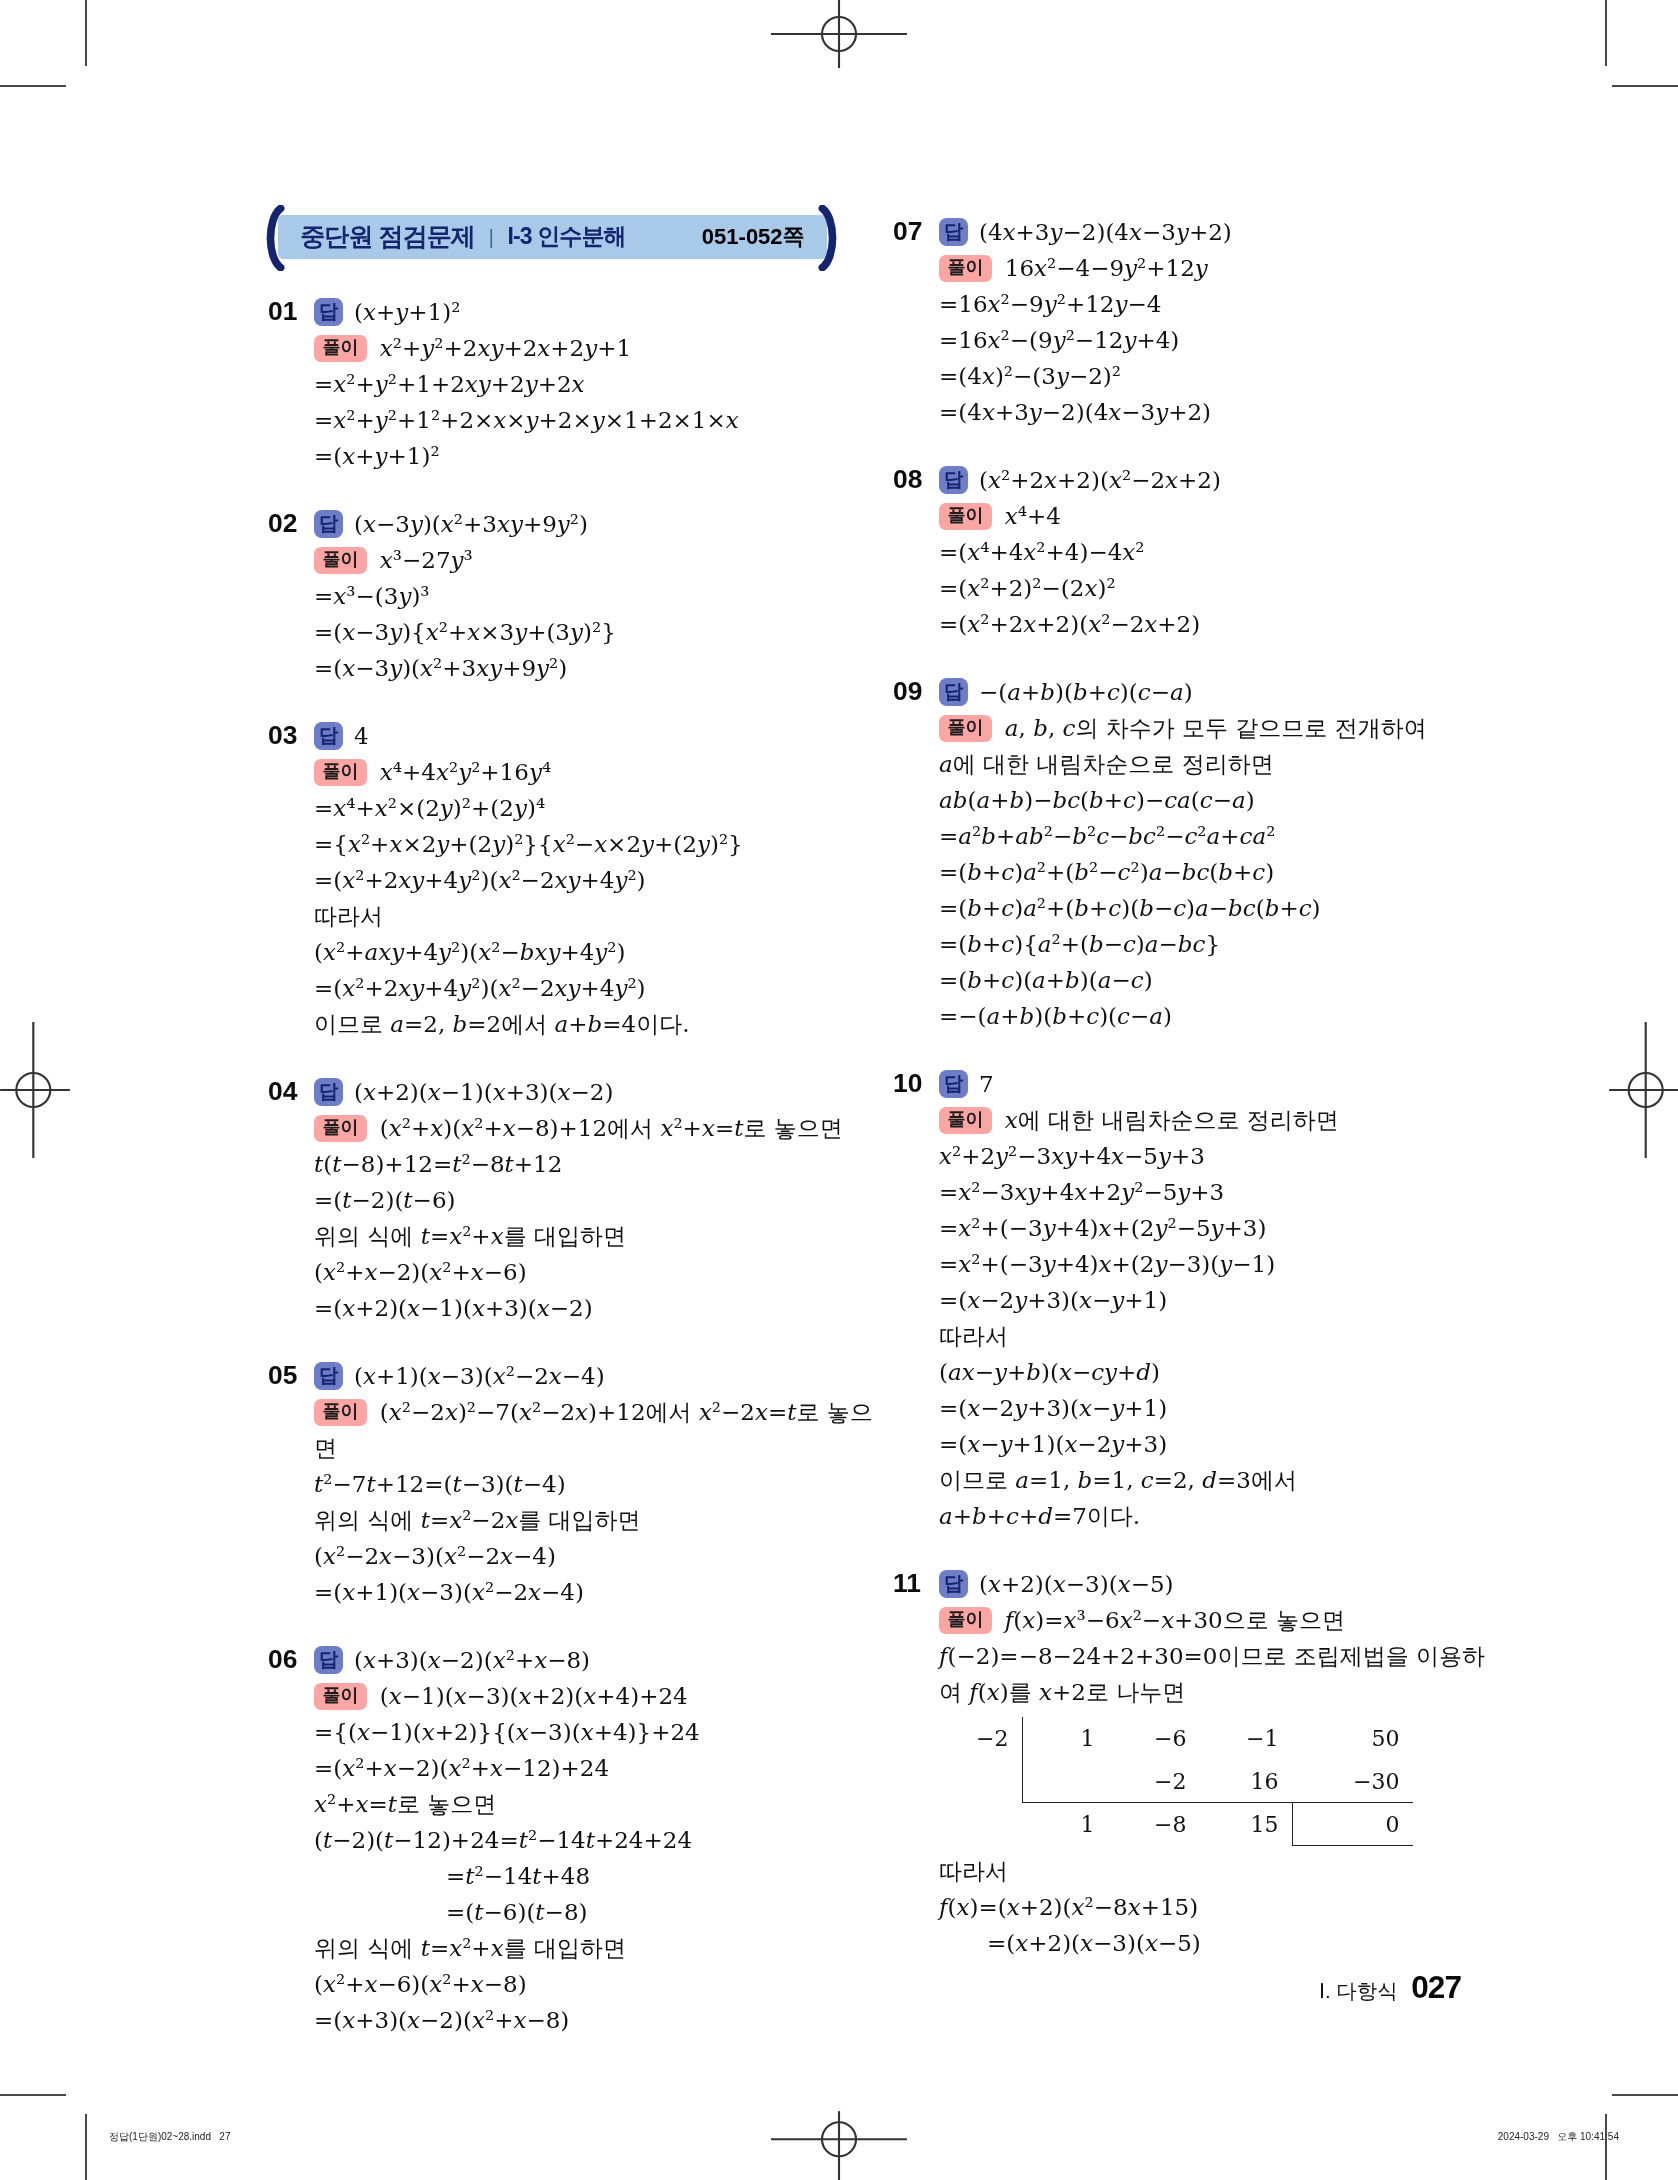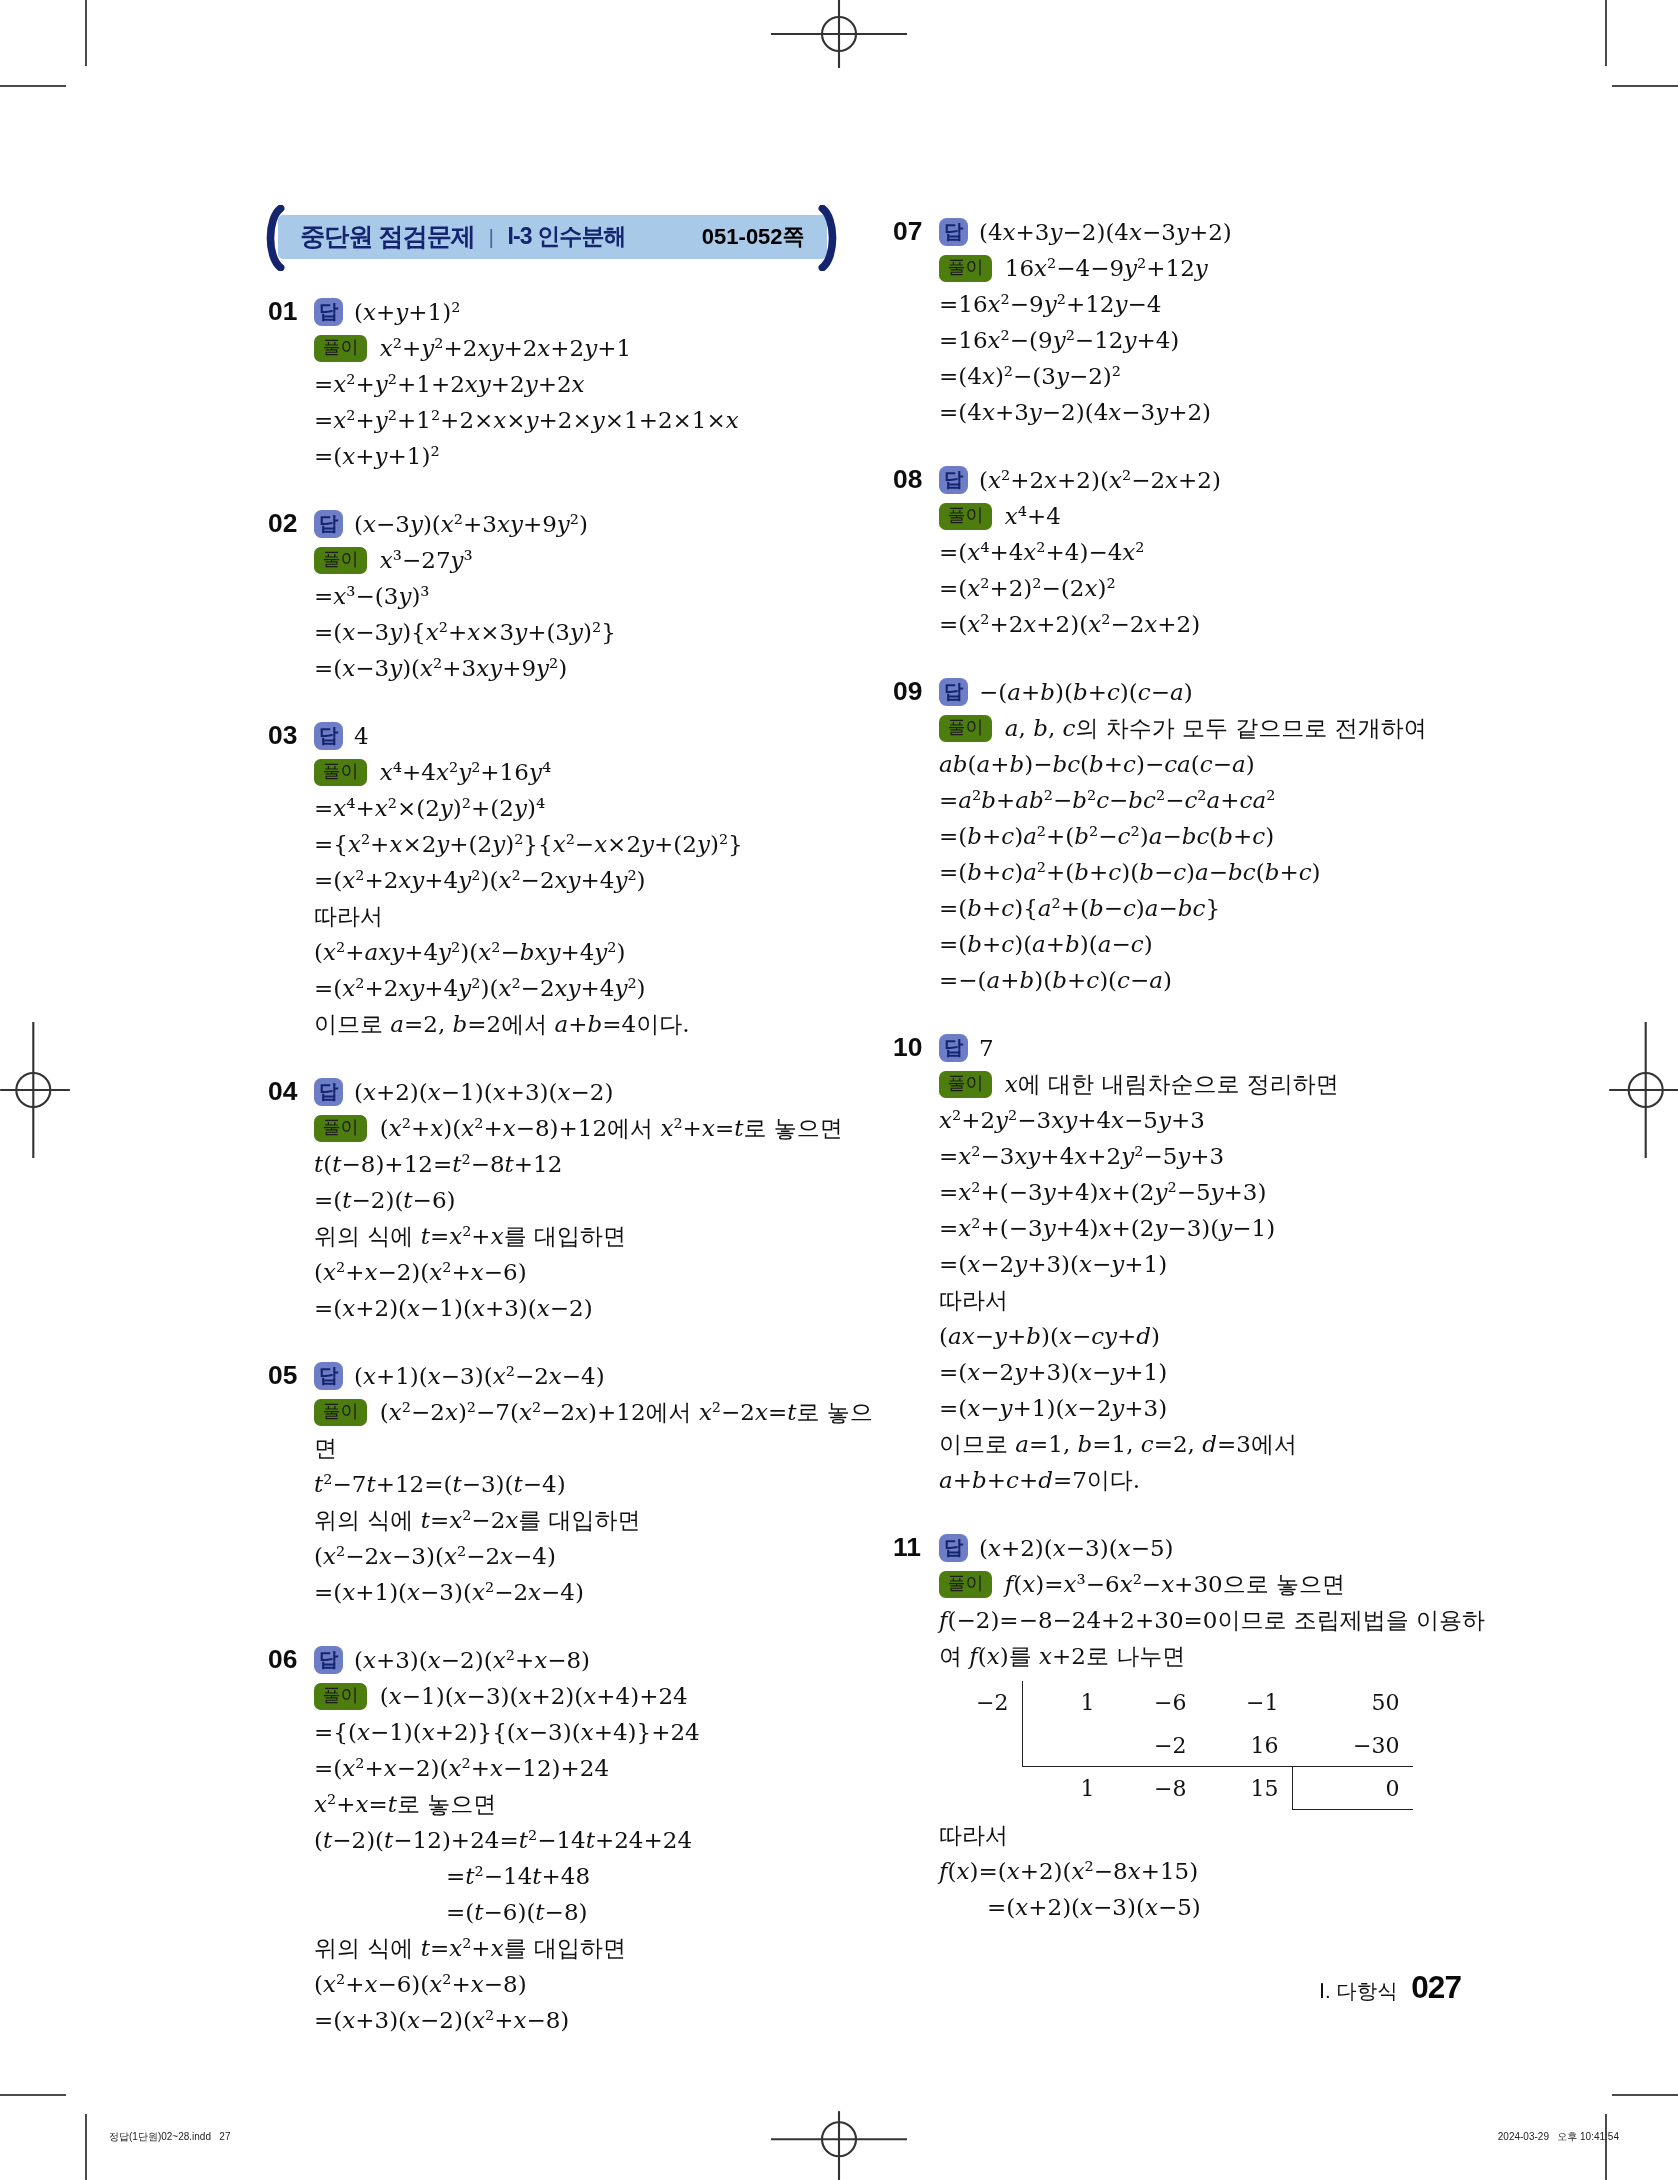--- a/index.html
+++ b/index.html
@@ -29,21 +29,21 @@
   .p-num{font-weight:bold;font-size:26.4px;width:46px;flex:0 0 46px;color:#0d0d0d;}
   .badge-ans{background:#6d7ec6;color:#15246e;font-weight:bold;font-size:19.6px;
              min-width:29px;height:28px;border-radius:7.7px;display:inline-flex;align-items:center;
              justify-content:center;margin-right:11px;flex:0 0 auto;font-family:"Liberation Sans",sans-serif;}
   .p-ans{font-size:23px;}
   .p-body{margin-left:46px;}
   .line{font-size:23px;line-height:36px;white-space:pre;}
   .ind1{margin-left:48px;}
   .ind2{}
   .ind3{margin-left:132px;}
-  .badge-sol{background:#4d7c0f;color:#1c1c1c;font-weight:normal;font-size:18px;
+  .badge-sol{background:#fca5a5;color:#1c1c1c;font-weight:bold;font-size:18px;
              padding:0.9px 8.5px 1.7px;border-radius:6.8px;margin-right:12.8px;display:inline-block;
              line-height:25px;vertical-align:2.6px;font-family:"Liberation Sans",sans-serif;}
   .math{font-family:"DejaVu Serif","Liberation Serif",serif;}
   .math i{font-style:italic;}
   
   .sdiv{display:grid;grid-template-columns:60px 85px 92px 92px 121px;
         font-family:"DejaVu Serif","Liberation Serif",serif;font-size:22px;margin:6.8px 0 6.8px 24px;}
   .sdiv .cell{height:43px;line-height:43px;text-align:right;padding-right:13.6px;box-sizing:border-box;}
   .sdiv .vr{border-right:1.7px solid #222;}
   .sdiv .hb{border-bottom:1.7px solid #222;}
@@ -237,20 +237,21 @@
   </div>
 
   <div class="problem">
     <div class="p-head">
       <span class="p-num">09</span>
       <span class="badge-ans">답</span>
       <span class="p-ans math">−(<i>a</i>+<i>b</i>)(<i>b</i>+<i>c</i>)(<i>c</i>−<i>a</i>)</span>
     </div>
     <div class="p-body">
           <div class="line"><span class="badge-sol">풀이</span><span class="math"><i>a</i>, <i>b</i>, <i>c</i>의 차수가 모두 같으므로 전개하여</span></div>
+          <div class="line"><span class="math"><i>a</i>에 대한 내림차순으로 정리하면</span></div>
           <div class="line"><span class="math"><i>ab</i>(<i>a</i>+<i>b</i>)−<i>bc</i>(<i>b</i>+<i>c</i>)−<i>ca</i>(<i>c</i>−<i>a</i>)</span></div>
           <div class="line"><span class="math">=<i>a</i>²<i>b</i>+<i>ab</i>²−<i>b</i>²<i>c</i>−<i>bc</i>²−<i>c</i>²<i>a</i>+<i>ca</i>²</span></div>
           <div class="line"><span class="math">=(<i>b</i>+<i>c</i>)<i>a</i>²+(<i>b</i>²−<i>c</i>²)<i>a</i>−<i>bc</i>(<i>b</i>+<i>c</i>)</span></div>
           <div class="line"><span class="math">=(<i>b</i>+<i>c</i>)<i>a</i>²+(<i>b</i>+<i>c</i>)(<i>b</i>−<i>c</i>)<i>a</i>−<i>bc</i>(<i>b</i>+<i>c</i>)</span></div>
           <div class="line"><span class="math">=(<i>b</i>+<i>c</i>){<i>a</i>²+(<i>b</i>−<i>c</i>)<i>a</i>−<i>bc</i>}</span></div>
           <div class="line"><span class="math">=(<i>b</i>+<i>c</i>)(<i>a</i>+<i>b</i>)(<i>a</i>−<i>c</i>)</span></div>
           <div class="line"><span class="math">=−(<i>a</i>+<i>b</i>)(<i>b</i>+<i>c</i>)(<i>c</i>−<i>a</i>)</span></div>
         </div>
   </div>
 

